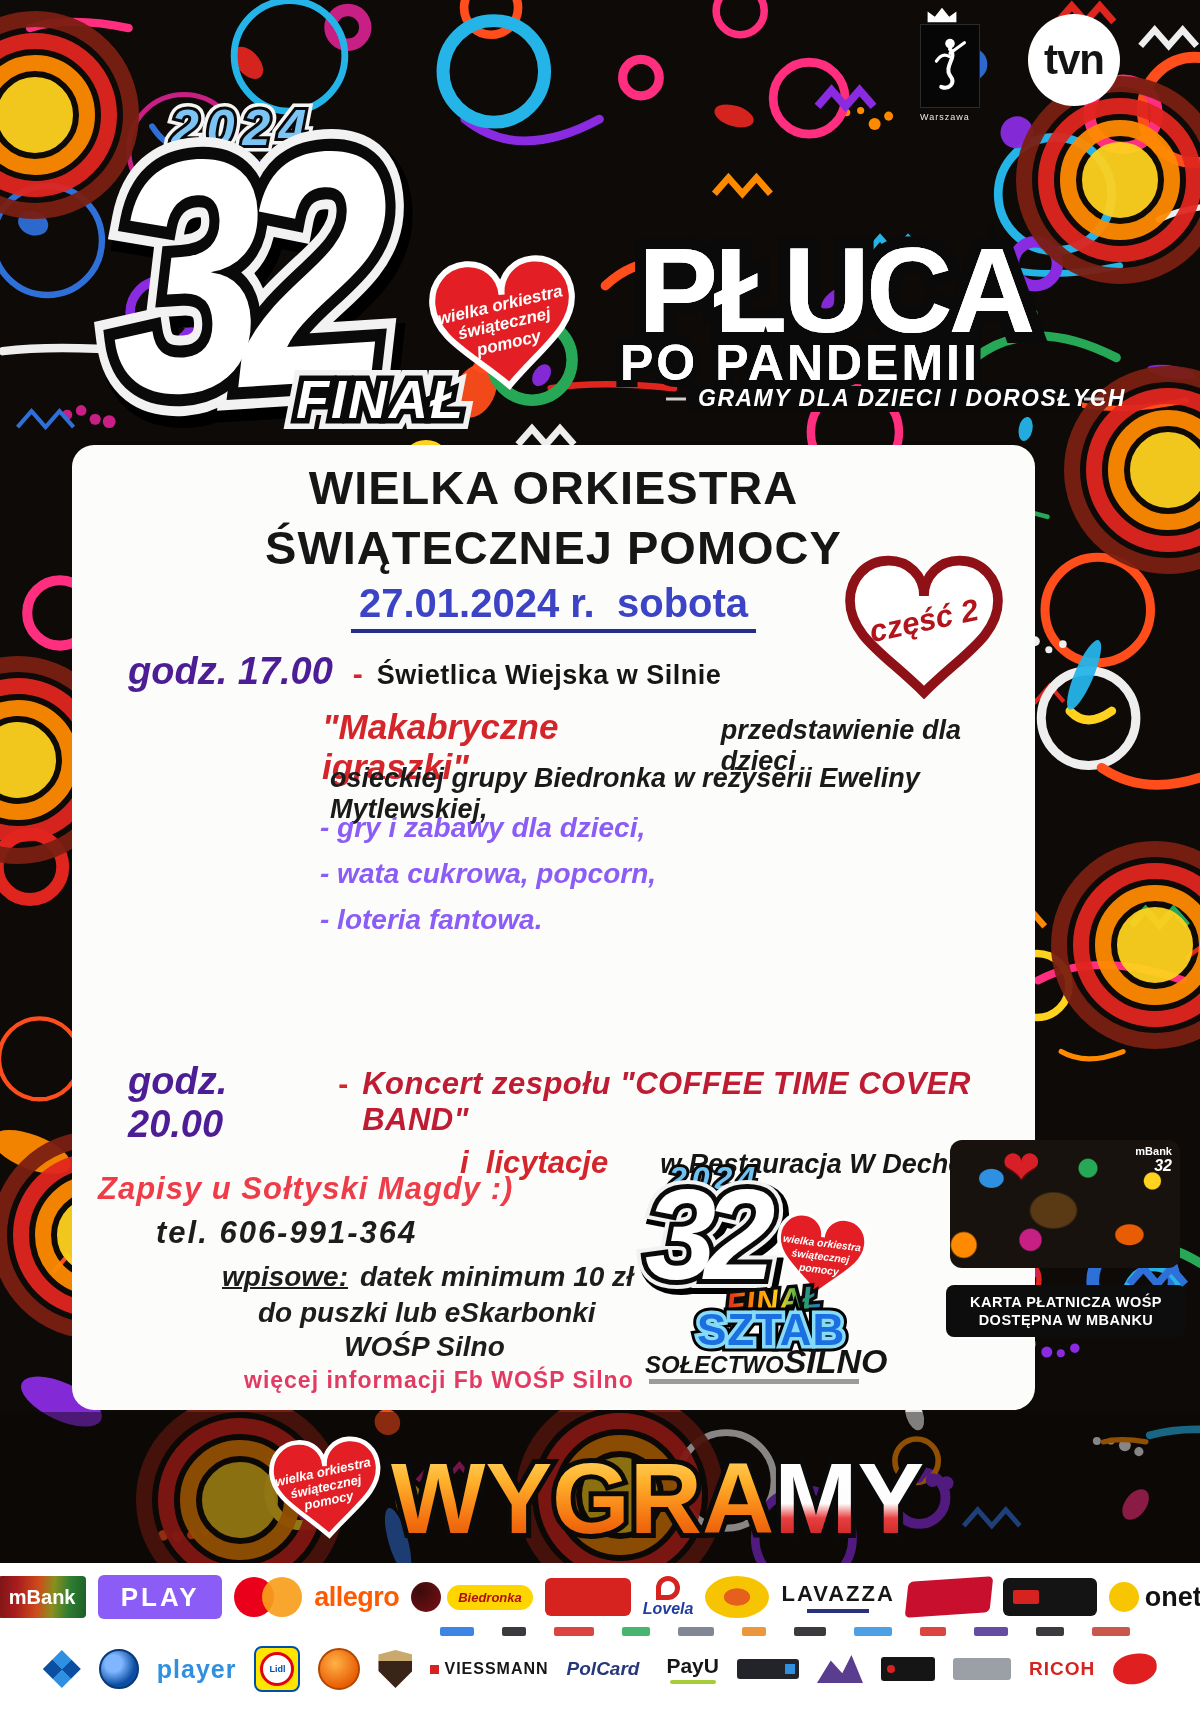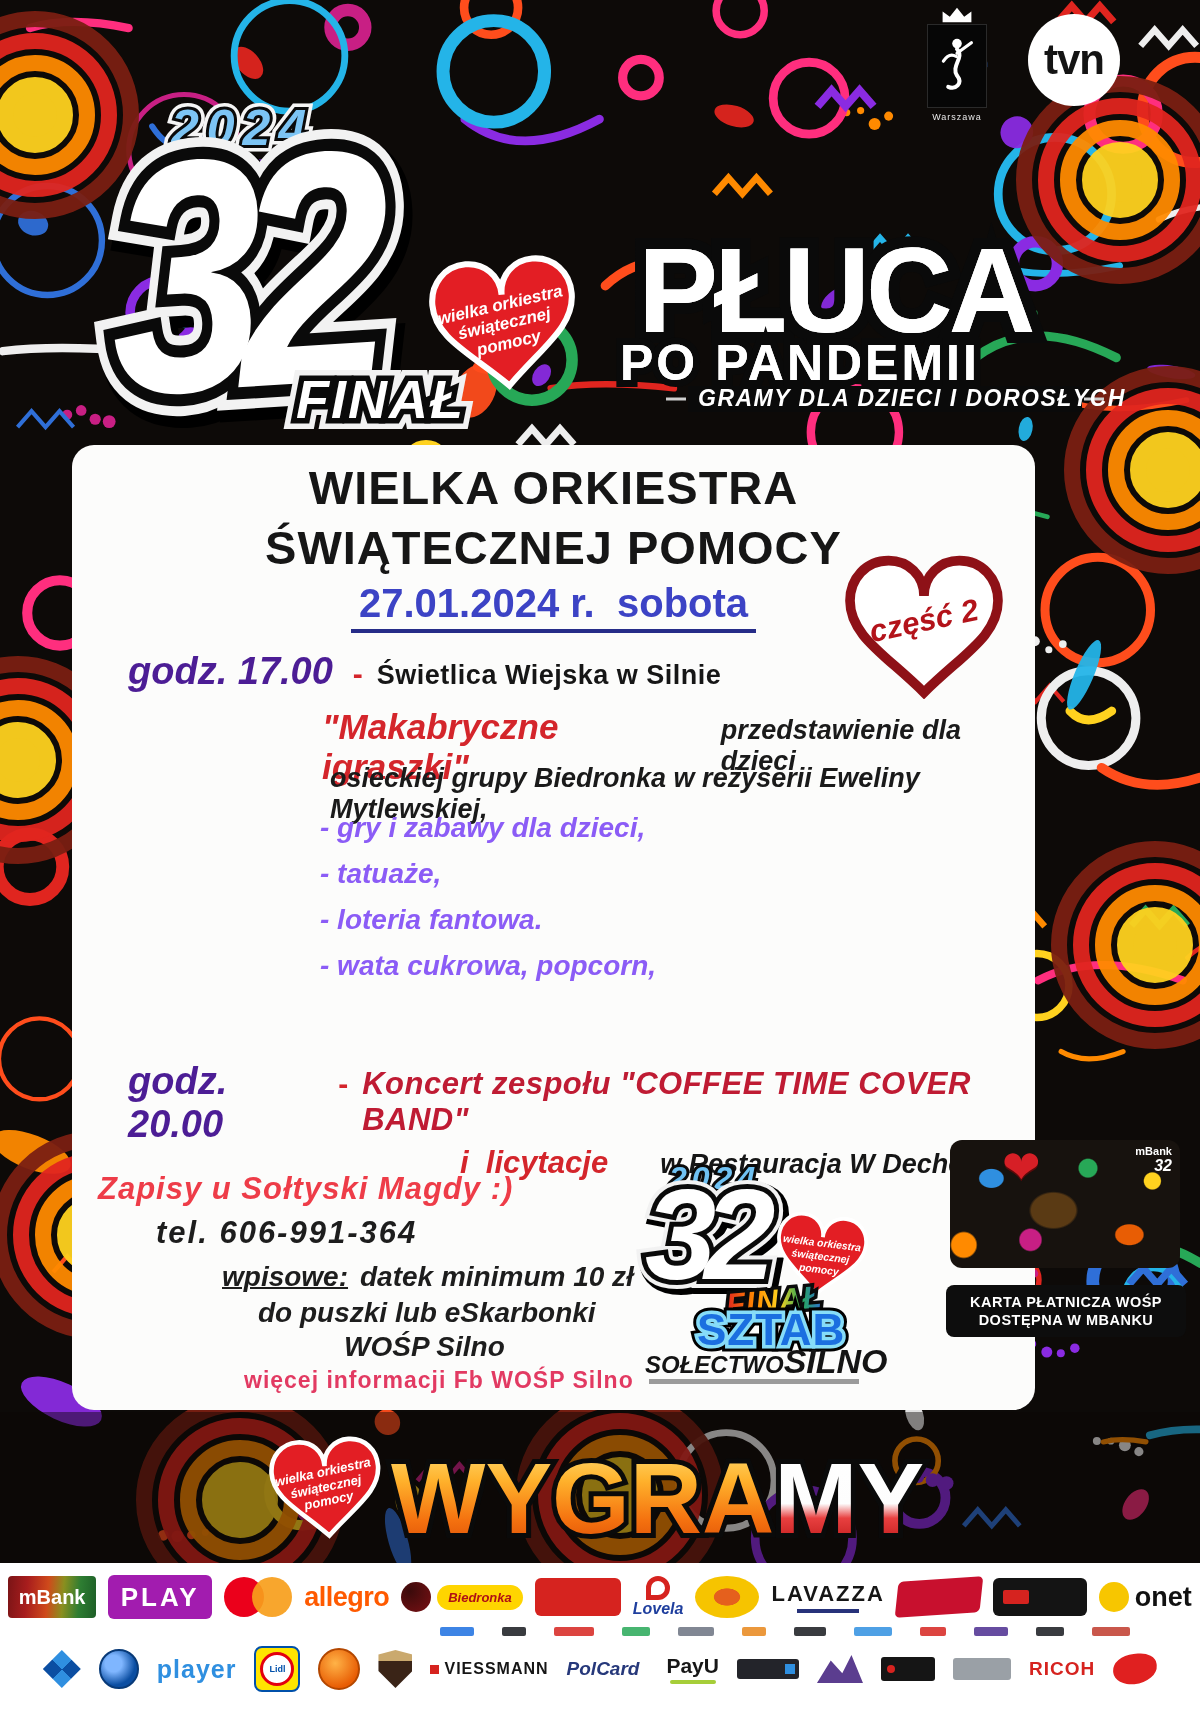--- a/index.html
+++ b/index.html
@@ -9,21 +9,21 @@
   #bg-doodles{position:absolute;left:0;top:0;z-index:0;}
   
   .big-logo{position:absolute;left:60px;top:85px;z-index:3;}
   .pluca{position:absolute;left:590px;top:200px;z-index:3;}
   .heart{position:absolute;z-index:4;}
   .heart svg{position:absolute;inset:0;width:100%;height:100%;}
   .heart-text{position:absolute;inset:0;display:flex;flex-direction:column;align-items:center;justify-content:center;
               color:#fff;font-style:italic;font-weight:700;text-align:center;line-height:1.15;transform:rotate(-8deg);}
   .heart-top{left:428px;top:247px;width:152px;height:150px;transform:rotate(-5deg);}
   .heart-top .heart-text{font-size:17px;padding-top:4px;}
-  .emblem{position:absolute;left:920px;top:6px;width:74px;z-index:3;display:flex;flex-direction:column;align-items:center;}
+  .emblem{position:absolute;left:920px;top:6px;width:74px;z-index:3;display:flex;flex-direction:column;align-items:flex-start;}
   .emblem .box{width:58px;height:82px;background:#060606;border:1px solid #2a2a2a;display:flex;align-items:center;justify-content:center;}
   .emblem .warsaw-label{color:#e8e8e8;font-size:9px;letter-spacing:1px;margin-top:4px;}
   .tvn{position:absolute;left:1028px;top:14px;width:92px;height:92px;border-radius:50%;background:#fff;z-index:3;
        display:flex;align-items:center;justify-content:center;}
   .tvn span{font-size:42px;font-weight:900;color:#141414;letter-spacing:-1px;}
   
   .panel{position:absolute;left:72px;top:445px;width:963px;height:965px;background:#fcfcfb;border-radius:22px;z-index:2;}
   .panel .h-line{position:absolute;left:0;width:100%;text-align:center;font-weight:700;color:#161616;
                  font-size:47px;letter-spacing:1px;}
   .date-wrap{position:absolute;top:136px;left:0;width:100%;text-align:center;}
@@ -78,21 +78,21 @@
   .sp-row{position:absolute;left:0;width:100%;display:flex;justify-content:center;align-items:center;}
   .sp-row1{top:10px;height:48px;gap:12px;}
   .sp-row2{top:82px;height:48px;gap:18px;}
   .micro-row{position:absolute;left:440px;right:70px;top:64px;display:flex;justify-content:space-between;align-items:center;}
   .micro-row span{height:9px;border-radius:2px;opacity:.85;display:block;}
   .chip{position:relative;display:flex;align-items:center;justify-content:center;flex:0 0 auto;}
   .chip-label{display:block;white-space:nowrap;}
   .s-mbank{width:88px;height:42px;border-radius:4px;
      background:linear-gradient(95deg,#7a1416 0%,#a81d1d 22%,#cf4a1b 45%,#8a8f1f 62%,#2e7d32 80%,#1d5e27 100%);}
   .s-mbank .chip-label{color:#fff;font-weight:700;font-size:20px;}
-  .s-play{width:104px;height:44px;border-radius:6px;background:#a21caf;}
+  .s-play{width:124px;height:44px;border-radius:6px;background:#8b5cf6;}
   .s-play .chip-label{color:#fff;font-weight:700;font-size:26px;letter-spacing:3px;}
   .s-mastercard{width:68px;height:44px;}
   .s-mastercard::before,.s-mastercard::after{content:'';position:absolute;top:2px;width:40px;height:40px;border-radius:50%;}
   .s-mastercard::before{left:0;background:#eb001b;}
   .s-mastercard::after{left:28px;background:#f79e1b;opacity:.92;}
   .s-allegro .chip-label{color:#ff5a00;font-weight:700;font-size:27px;letter-spacing:-.5px;}
   .s-biedronka{gap:6px;}
   .s-biedronka::before{content:'';width:30px;height:30px;border-radius:50%;
      background:radial-gradient(circle at 30% 30%, #3b0b0b, #7a1014);}
   .s-biedronka .chip-label{background:#ffd500;border-radius:14px;padding:5px 11px;
@@ -501,23 +501,22 @@
     </div>
 
     <div class="ev-row" style="left:250px;top:262px;">
       <span class="show-title">"Makabryczne igraszki"</span>
       <span class="show-desc">przedstawienie dla dzieci</span>
     </div>
     <div class="show-desc2" style="left:258px;top:318px;">osieckiej grupy Biedronka w reżyserii Eweliny Mytlewskiej,</div>
 
     <ul class="attr-list" style="left:248px;top:360px;">
       <li>- gry i zabawy dla dzieci,</li>
-      <li>- tatuaże,</li>
+      <li>- wata cukrowa, popcorn,</li>
       <li>- loteria fantowa.</li>
-      <li>- wata cukrowa, popcorn,</li>
     </ul>
 
     <div class="ev-row" style="left:56px;top:615px;">
       <span class="time">godz. 20.00</span>
       <span class="dash-red">-</span>
       <span class="concert">Koncert zespołu "COFFEE TIME COVER BAND"</span>
     </div>
     <div class="ev-row" style="left:388px;top:700px;">
       <span class="lic">i  licytacje</span>
       <span class="lic-place">w Restauracja W Dechę</span>

